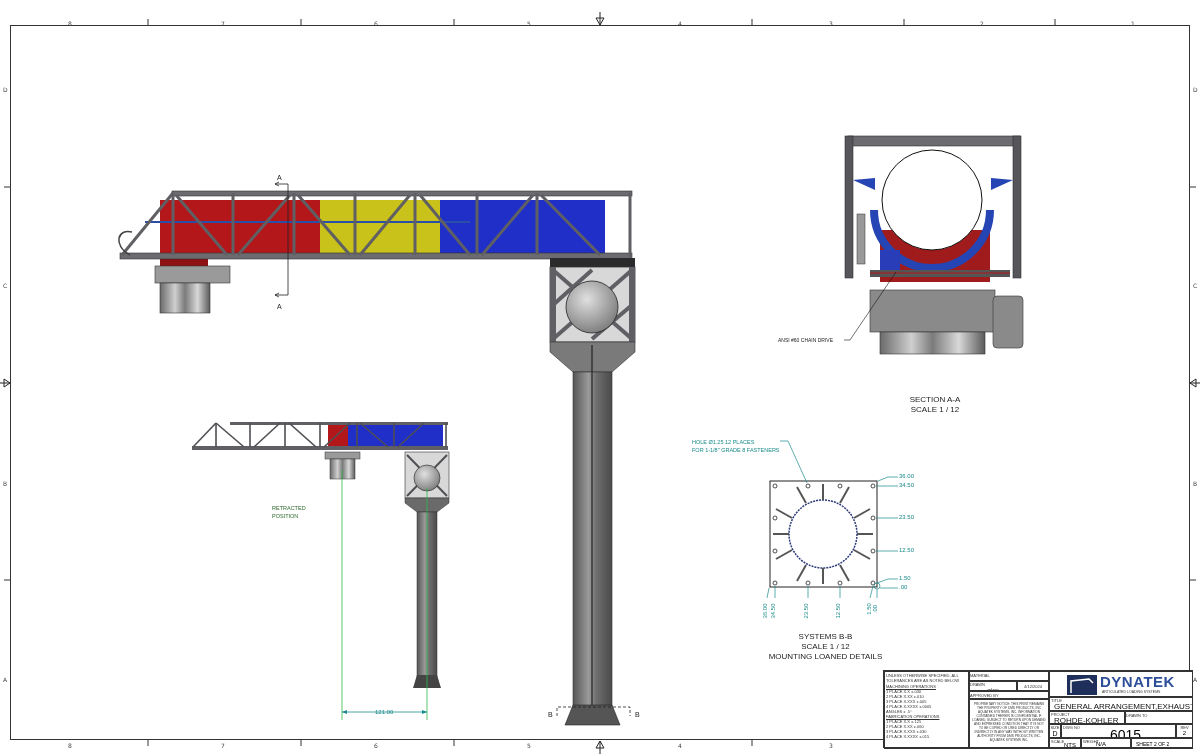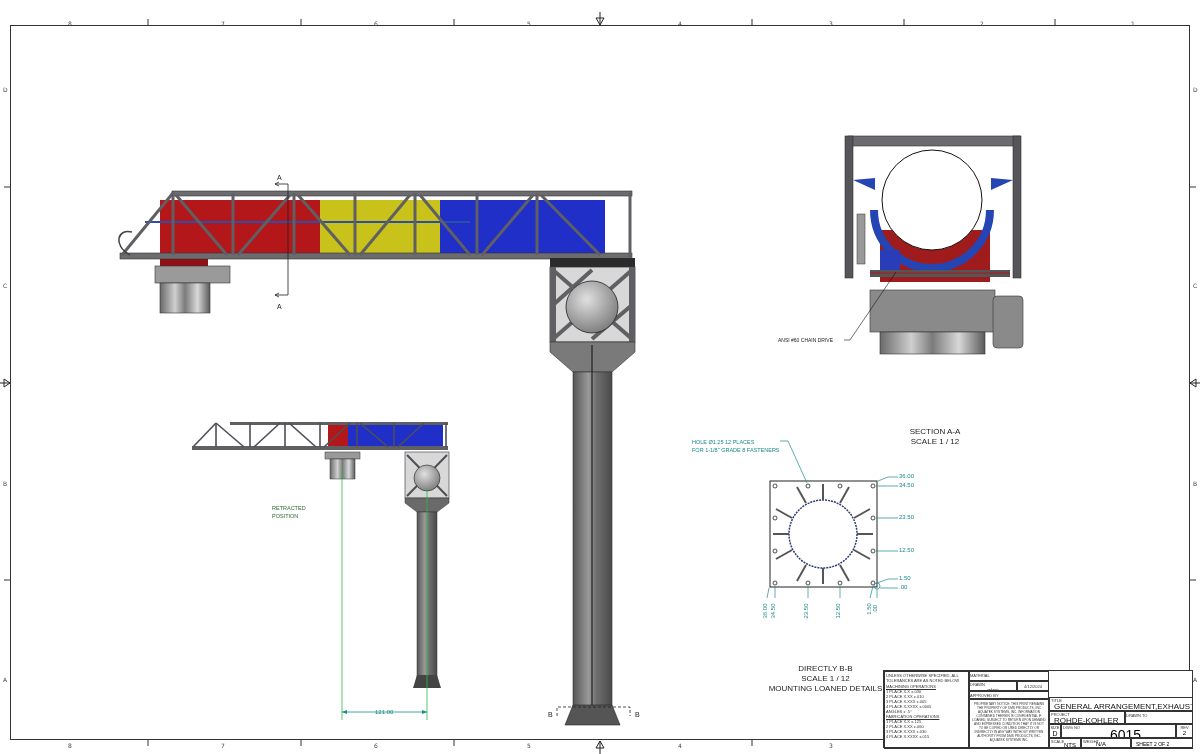--- a/index.html
+++ b/index.html
@@ -7,21 +7,21 @@
   .abs{position:absolute;}
   .sheet{position:absolute;left:10px;top:25px;width:1180px;height:715px;border:1px solid #333;box-sizing:border-box;}
   .zlbl{position:absolute;font-size:6px;color:#444;font-family:"DejaVu Sans",sans-serif;}
   .lbl{position:absolute;font-size:7px;color:#222;line-height:9px;white-space:nowrap;}
   .dim{position:absolute;font-size:6px;color:#1a8a8a;white-space:nowrap;}
   .teal{color:#1a8a8a;}
   .green-lbl{color:#2d6a2d;}
   .title-block{position:absolute;left:883px;top:670px;width:310px;height:78px;border:1px solid #333;box-sizing:border-box;font-size:5px;background:#fff;}
   .tb-cell{position:absolute;border:1px solid #333;box-sizing:border-box;overflow:hidden;}
   .tiny{font-size:4px;line-height:5px;color:#333;}
-  .sec-title{position:absolute;font-size:8px;color:#222;text-align:center;line-height:10px;margin-top:32px;}
+  .sec-title{position:absolute;font-size:8px;color:#222;text-align:center;line-height:10px;}
 </style>
 </head>
 <body>
 
 <div class="sheet"></div>
 
 <div>
   <span class="zlbl" style="left:68px;top:20px;">8</span>
   <span class="zlbl" style="left:221px;top:20px;">7</span>
   <span class="zlbl" style="left:374px;top:20px;">6</span>
@@ -285,21 +285,21 @@
   <div>RETRACTED</div>
   <div>POSITION</div>
 </div>
 <span class="dim" style="left:375px;top:709px;">121.00</span>
 
 <div class="sec-title" style="left:895px;top:395px;width:80px;">
   <div>SECTION A-A</div>
   <div>SCALE 1 / 12</div>
 </div>
 <div class="sec-title" style="left:758px;top:632px;width:135px;">
-  <div>DIRECTLY B-B</div>
+  <div>SYSTEMS B-B</div>
   <div>SCALE 1 / 12</div>
   <div>MOUNTING LOANED DETAILS</div>
 </div>
 
 <span class="dim" style="left:899px;top:473px;">36.00</span>
 <span class="dim" style="left:899px;top:482px;">34.50</span>
 <span class="dim" style="left:899px;top:514px;">23.50</span>
 <span class="dim" style="left:899px;top:547px;">12.50</span>
 <span class="dim" style="left:899px;top:575px;">1.50</span>
 <span class="dim" style="left:899px;top:584px;">.00</span>
@@ -330,20 +330,28 @@
   <div class="tb-cell" style="left:85px;top:10px;width:48px;height:10px;">
     <div class="tiny">DRAWN</div>
     <div class="tiny" style="text-align:center;">mkrap</div>
   </div>
   <div class="tb-cell" style="left:133px;top:10px;width:32px;height:10px;text-align:center;"><span class="tiny" style="line-height:9px;">4/12/2024</span></div>
   <div class="tb-cell" style="left:85px;top:20px;width:80px;height:8px;"><span class="tiny">APPROVED BY</span></div>
   <div class="tb-cell" style="left:85px;top:28px;width:80px;height:50px;padding:2px;text-align:center;">
       <div class="tiny" style="font-size:3.2px;line-height:4px;">PROPRIETARY NOTICE: THIS PRINT REMAINS THE PROPERTY OF DMS PRODUCTS, INC AQUATEK SYSTEMS, INC. INFORMATION CONTAINED THEREIN IS CONFIDENTIAL IF LOANED, SUBJECT TO RETURN UPON DEMAND AND EXPRESSED CONDITION THAT IT IS NOT TO BE COPIED OR USED DIRECTLY OR INDIRECTLY IN ANY WAY WITHOUT WRITTEN AUTHORITY FROM DMS PRODUCTS, INC. AQUATEK SYSTEMS INC.</div>
     </div>
 
+  <div class="tb-cell" style="left:165px;top:0;width:144px;height:26px;">
+    <svg class="abs" style="left:17px;top:3px;" width="30" height="20">
+      <rect width="30" height="20" fill="#1d2f5a"></rect>
+      <path d="M4 18 L4 6 L22 4 L26 8" stroke="#fff" stroke-width="1.5" fill="none"></path>
+    </svg>
+    <span class="abs" style="left:50px;top:1px;font-size:15px;color:#2d4f9a;font-weight:bold;letter-spacing:0.5px;">DYNATEK</span>
+    <span class="abs" style="left:52px;top:18px;font-size:3.5px;color:#333;">ARTICULATED LOADING SYSTEMS</span>
+  </div>
   <div class="tb-cell" style="left:165px;top:26px;width:144px;height:14px;">
     <span class="tiny abs" style="left:1px;top:0;">TITLE</span>
     <span class="abs" style="left:4px;top:4px;font-size:8px;color:#111;white-space:nowrap;">GENERAL ARRANGEMENT,EXHAUST EVAC</span>
   </div>
   <div class="tb-cell" style="left:165px;top:40px;width:76px;height:13px;">
     <span class="tiny abs" style="left:1px;top:0;">PROJECT</span>
     <span class="abs" style="left:4px;top:4px;font-size:8px;color:#111;">ROHDE-KOHLER</span>
   </div>
   <div class="tb-cell" style="left:241px;top:40px;width:68px;height:13px;"><span class="tiny">DRAWN TO</span></div>
   <div class="tb-cell" style="left:165px;top:53px;width:12px;height:14px;text-align:center;">

